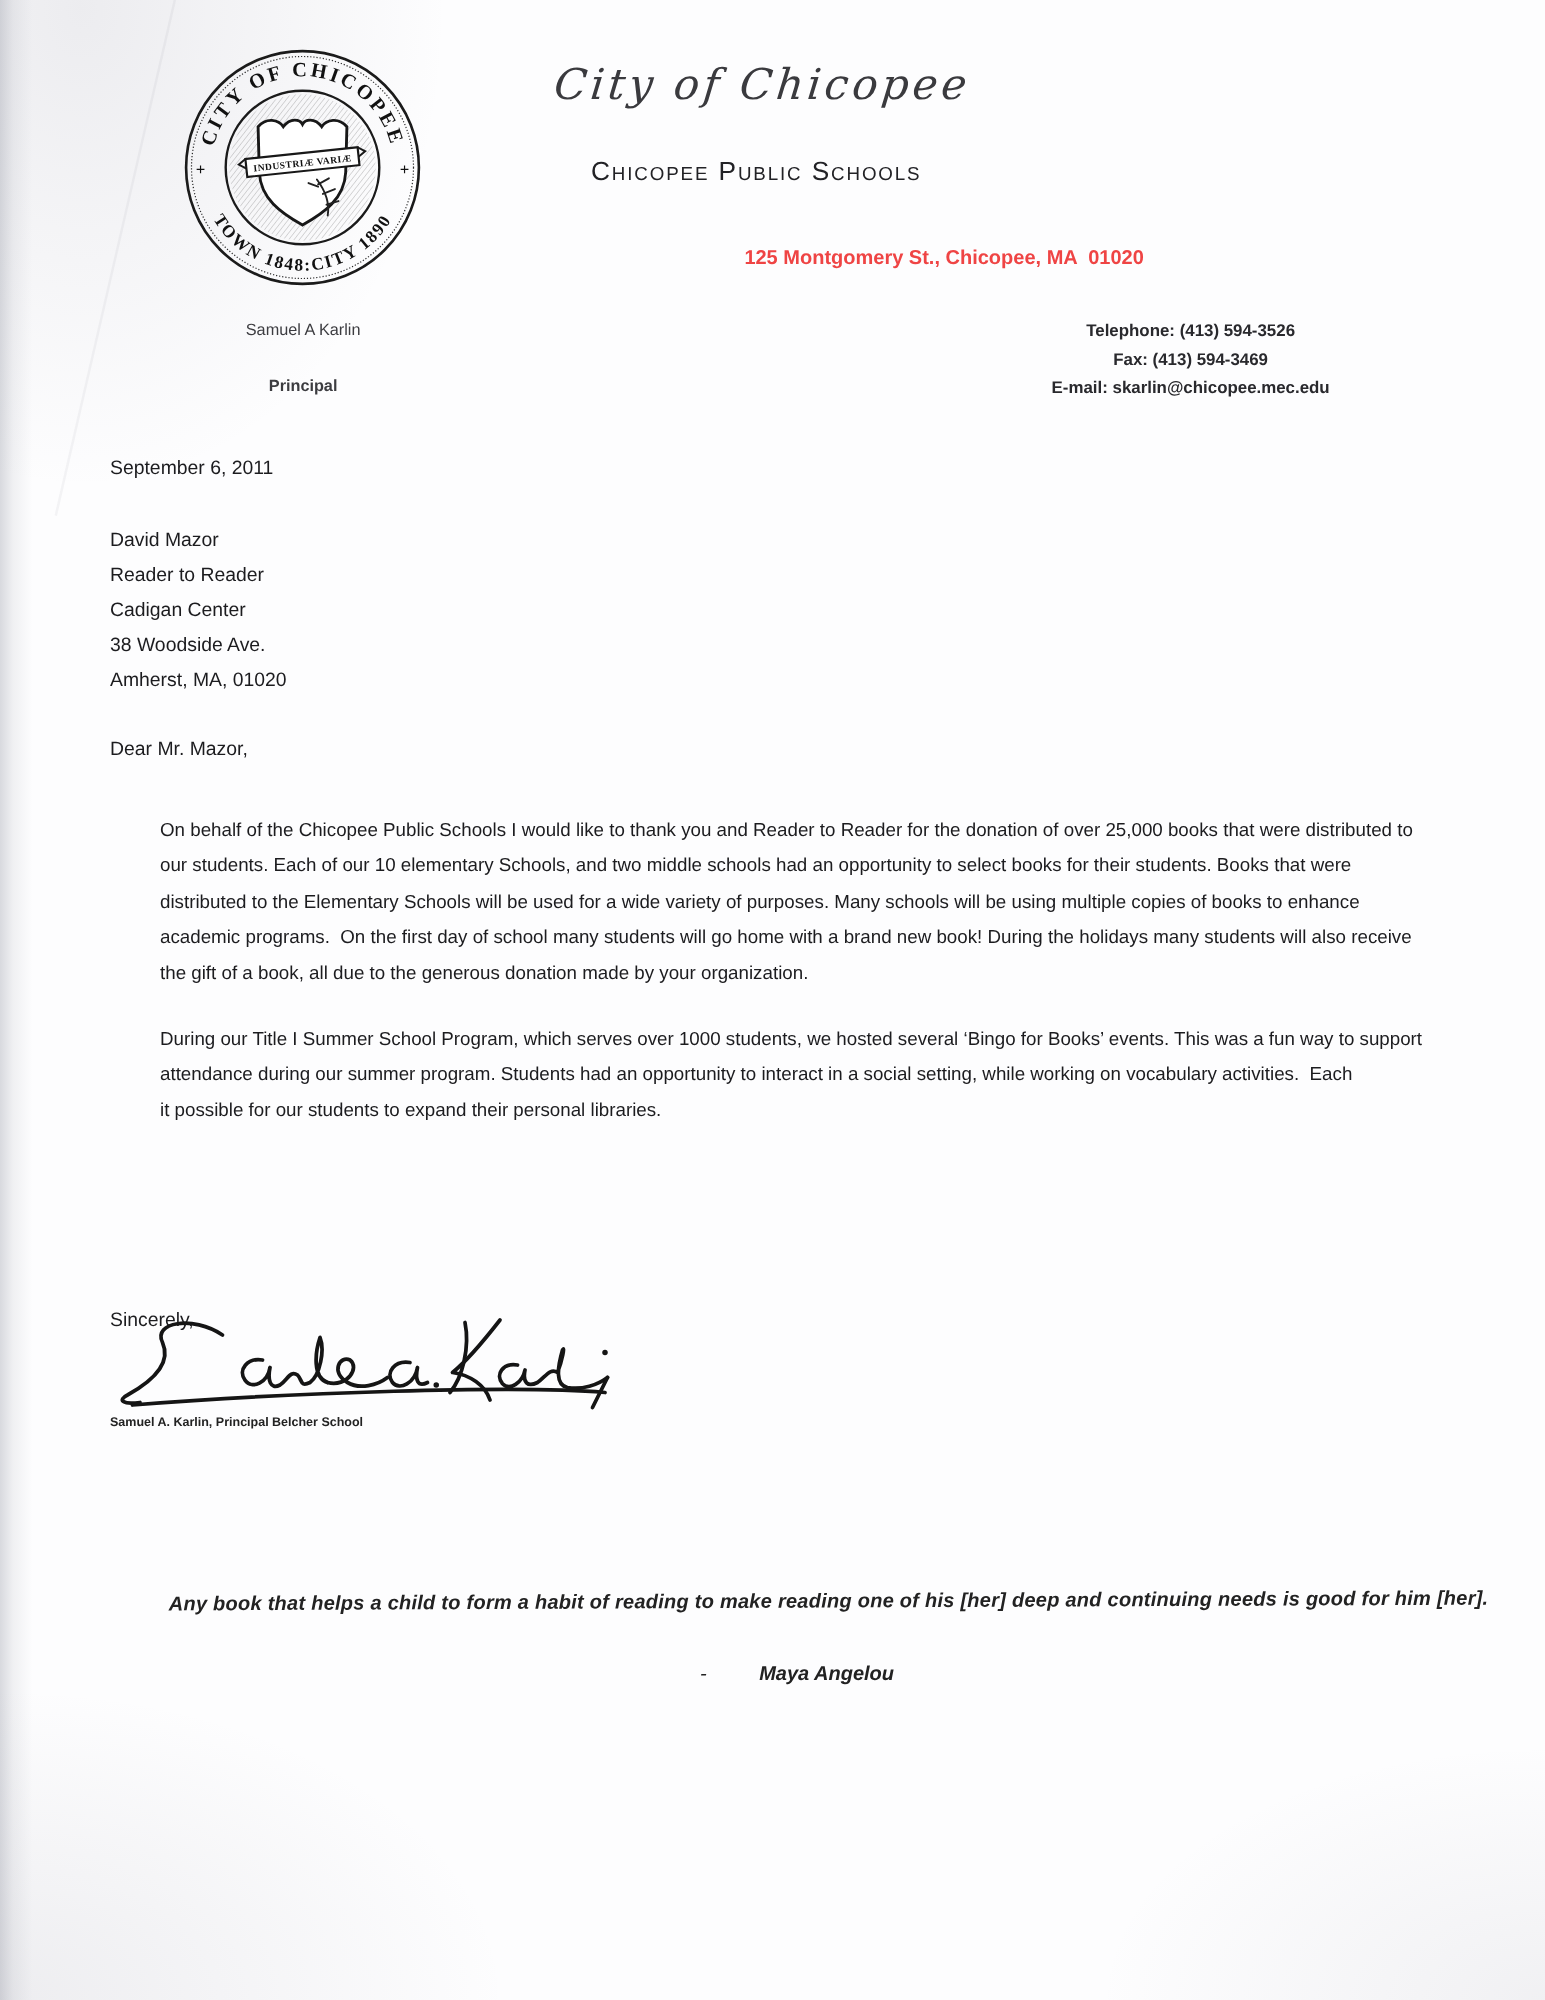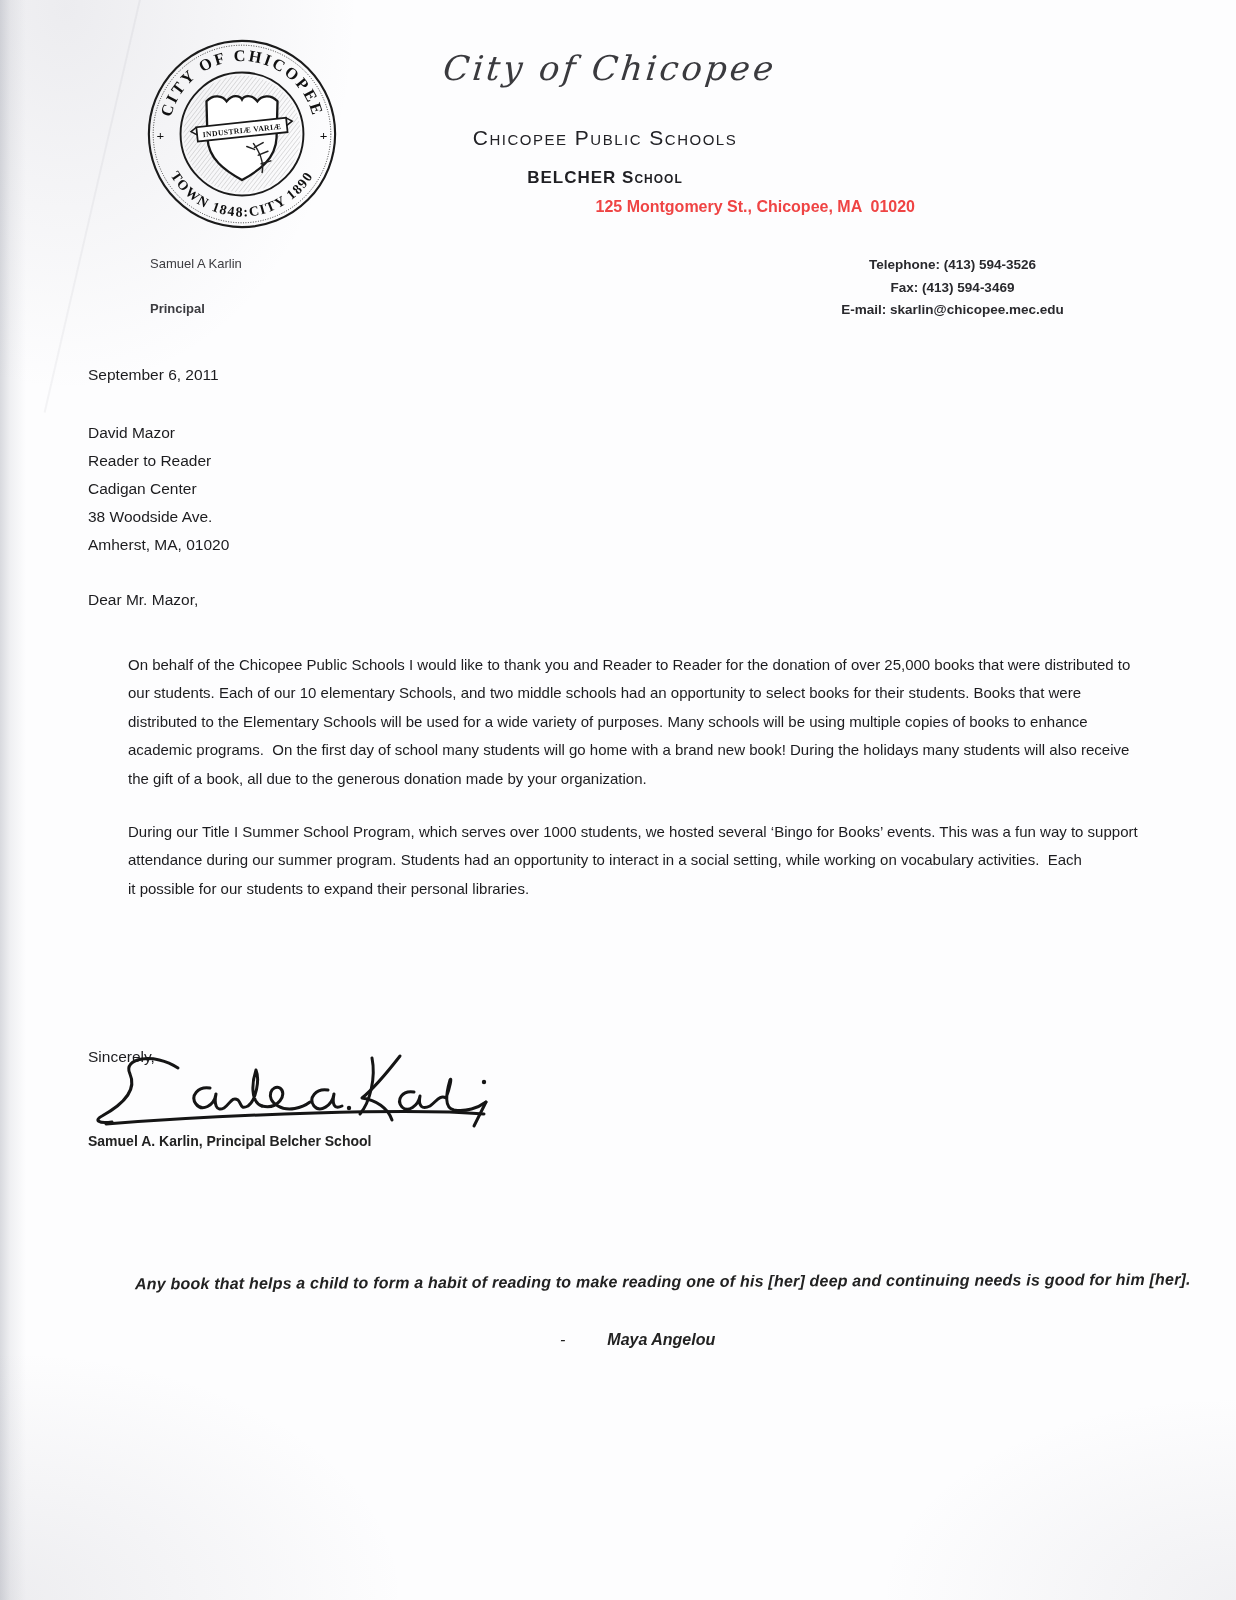--- a/index.html
+++ b/index.html
@@ -25,39 +25,39 @@
   .seal{position:absolute;left:146px;top:38px;width:192px;height:192px;}
   .hdr-script{position:absolute;left:300px;top:48px;width:620px;text-align:center;
     font-family:"DejaVu Serif","Liberation Serif",serif;font-style:italic;
     font-size:34px;letter-spacing:3px;color:#3a3a3e;transform:skewX(-6deg);}
   .hdr-org{position:absolute;left:295px;top:126px;width:620px;text-align:center;
     font-variant:small-caps;font-size:21px;letter-spacing:1.5px;color:#222226;}
   .hdr-school{position:absolute;left:295px;top:168px;width:620px;text-align:center;
     font-variant:small-caps;font-weight:bold;font-size:17px;letter-spacing:1px;color:#1f1f23;}
   .hdr-address{position:absolute;left:295px;top:198px;width:620px;text-align:right;
     font-weight:bold;font-size:16px;color:#ef4444;white-space:pre;}
-  .principal-block{position:absolute;left:150px;top:253px;width:185px;
+  .principal-block{position:absolute;left:150px;top:253px;width:185px;text-align:center;
     font-size:13px;color:#3c3c40;line-height:21px;}
   .principal-block .title{font-weight:bold;margin-top:24px;}
   .contact-block{position:absolute;left:830px;top:254px;width:245px;text-align:center;
     font-weight:bold;font-size:13.5px;color:#29292d;line-height:22.5px;}
 
   
   .date{position:absolute;left:88px;top:366px;font-size:15.5px;}
   .recipient{position:absolute;left:88px;top:424px;font-size:15.5px;}
   .recipient div{height:28px;white-space:pre;}
   .salutation{position:absolute;left:88px;top:591px;font-size:15.5px;}
   .para{position:absolute;left:88px;font-size:15px;}
   .para div{height:28.4px;white-space:pre;margin-left:40px;}
   .para-1{top:656px;}
   .para-2{top:823px;}
   .closing-line{position:absolute;left:88px;top:966px;font-size:15px;white-space:pre;}
   .valediction{position:absolute;left:88px;top:1048px;font-size:15.5px;}
   .signature{position:absolute;left:92px;top:1050px;width:400px;height:85px;}
-  .signature-name{position:absolute;left:88px;top:1133px;font-size:14px;font-weight:bold;color:#222;}
+  .signature-name{position:absolute;left:88px;top:1133px;font-size:10px;font-weight:bold;color:#222;}
 
   
   .quote-text{position:absolute;left:135px;top:1273px;font-size:16px;font-style:italic;
     font-weight:bold;letter-spacing:.2px;color:#222;white-space:pre;transform:rotate(-.25deg);}
   .attribution{position:absolute;left:560px;top:1331px;font-size:16px;font-style:italic;
     font-weight:bold;color:#222;}
   .attribution .dash{margin-right:42px;font-weight:normal;}
 </style>
 </head>
 <body>
@@ -100,21 +100,20 @@
     </g>
     <g transform="rotate(-6 100 96)">
       <rect x="53" y="88" width="94" height="15" fill="#ffffff" stroke="#181818" stroke-width="1.8"></rect>
       <path d="M53,88 l-6,4 6,4 M147,88 l6,4 -6,4" fill="none" stroke="#181818" stroke-width="1.6"></path>
       <text x="100" y="99" text-anchor="middle" font-family="Liberation Serif,DejaVu Serif,serif" font-weight="bold" font-size="8" letter-spacing="0.4" fill="#111">INDUSTRIÆ VARIÆ</text>
     </g>
   </svg>
 
   <div class="hdr-script">City of Chicopee</div>
   <div class="hdr-org">Chicopee Public Schools</div>
-  <div class="hdr-school">BELCHER School</div>
   <div class="hdr-address">125 Montgomery St., Chicopee, MA  01020</div>
 
   <div class="principal-block">
     <div class="name">Samuel A  Karlin</div>
     <div class="title">Principal</div>
   </div>
 
   <div class="contact-block">
     <div>Telephone: (413) 594-3526</div>
     <div>Fax: (413) 594-3469</div>

